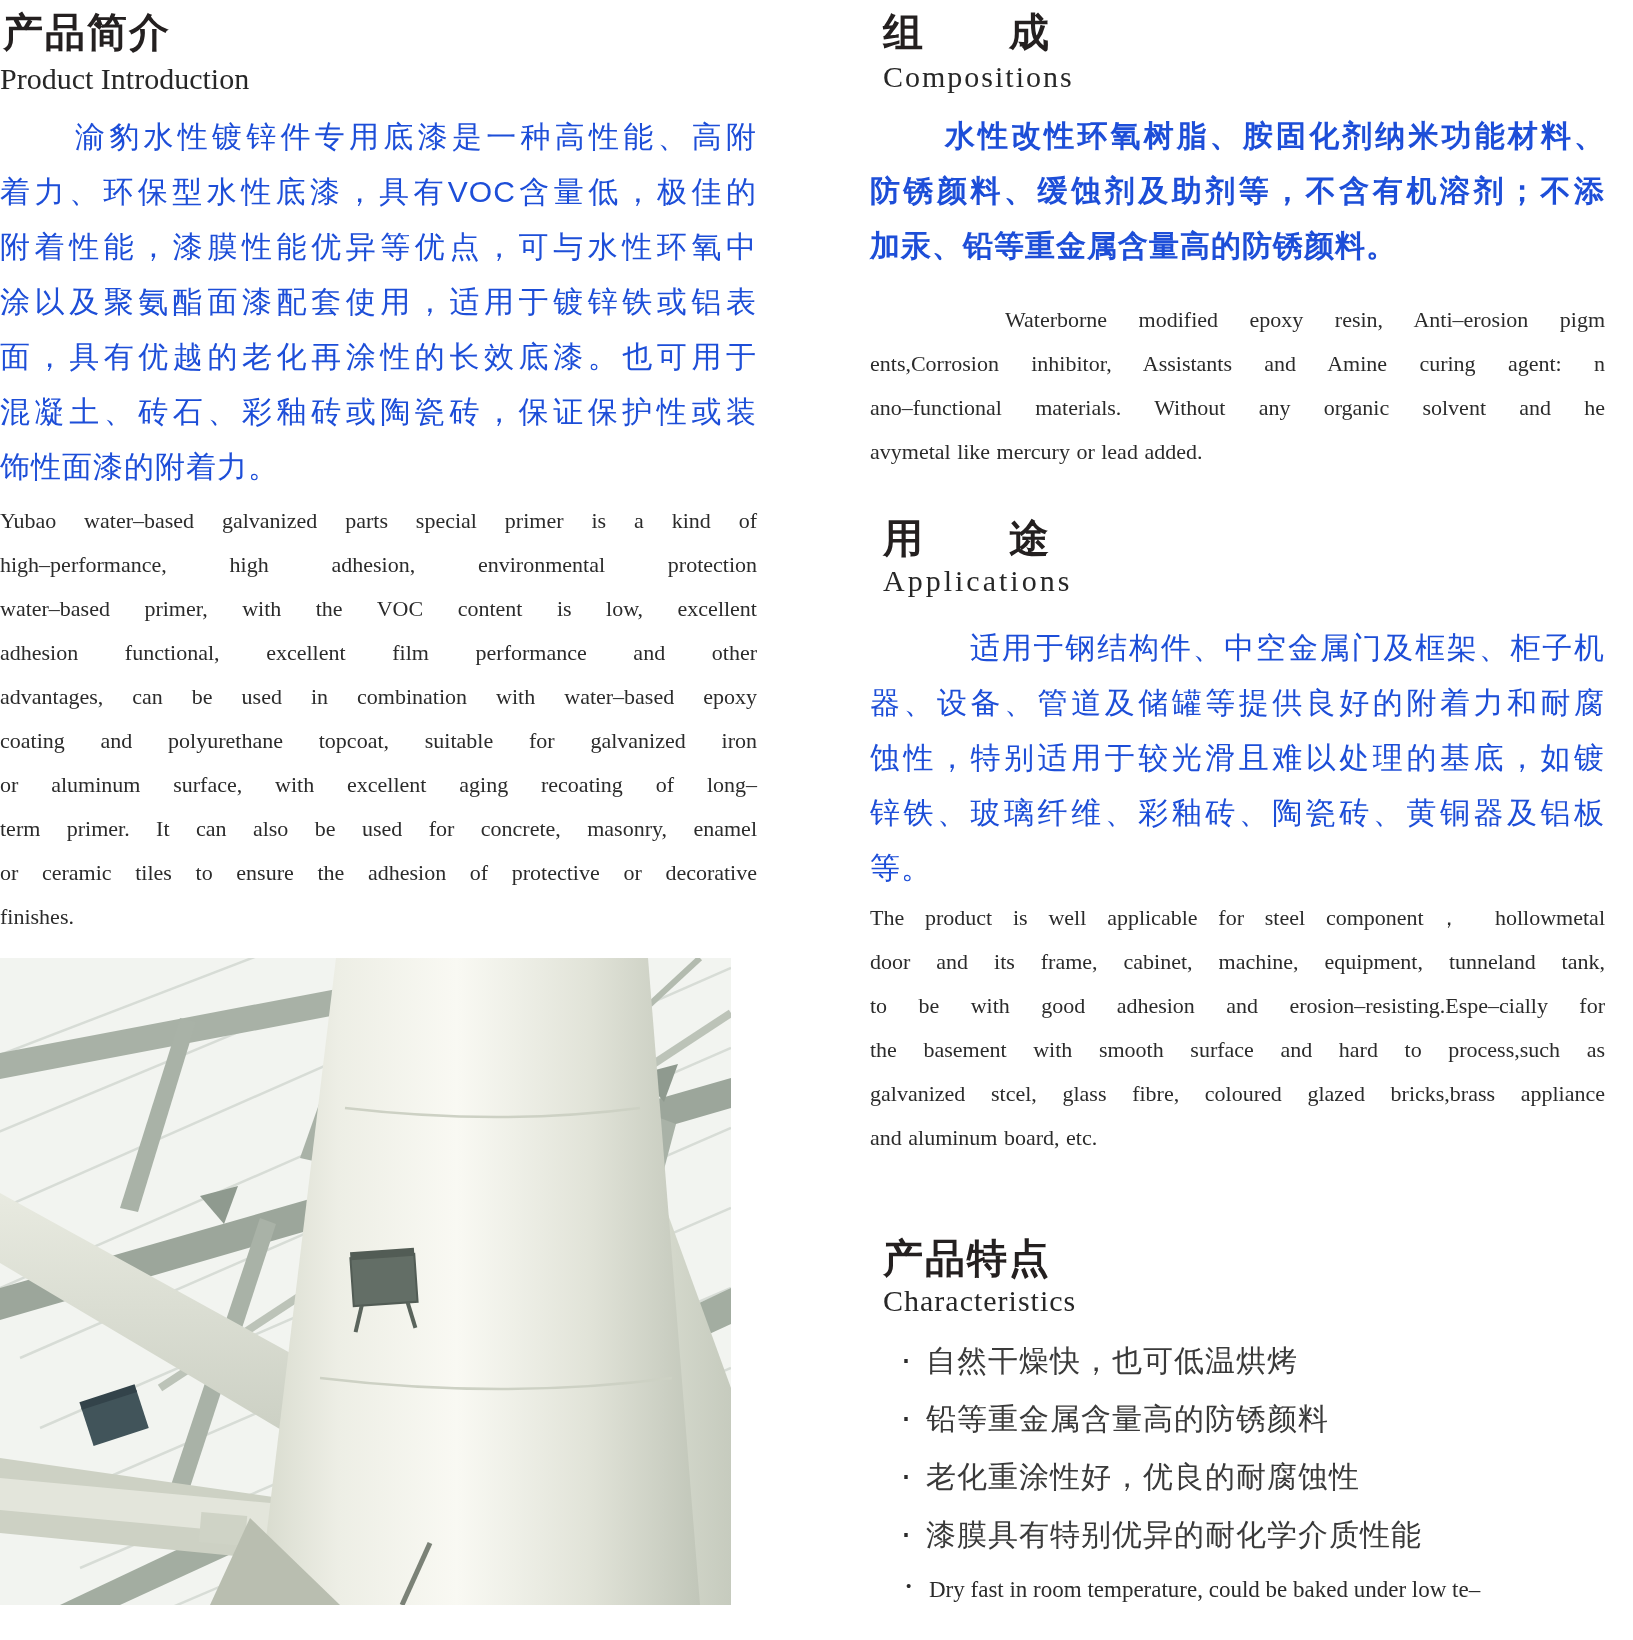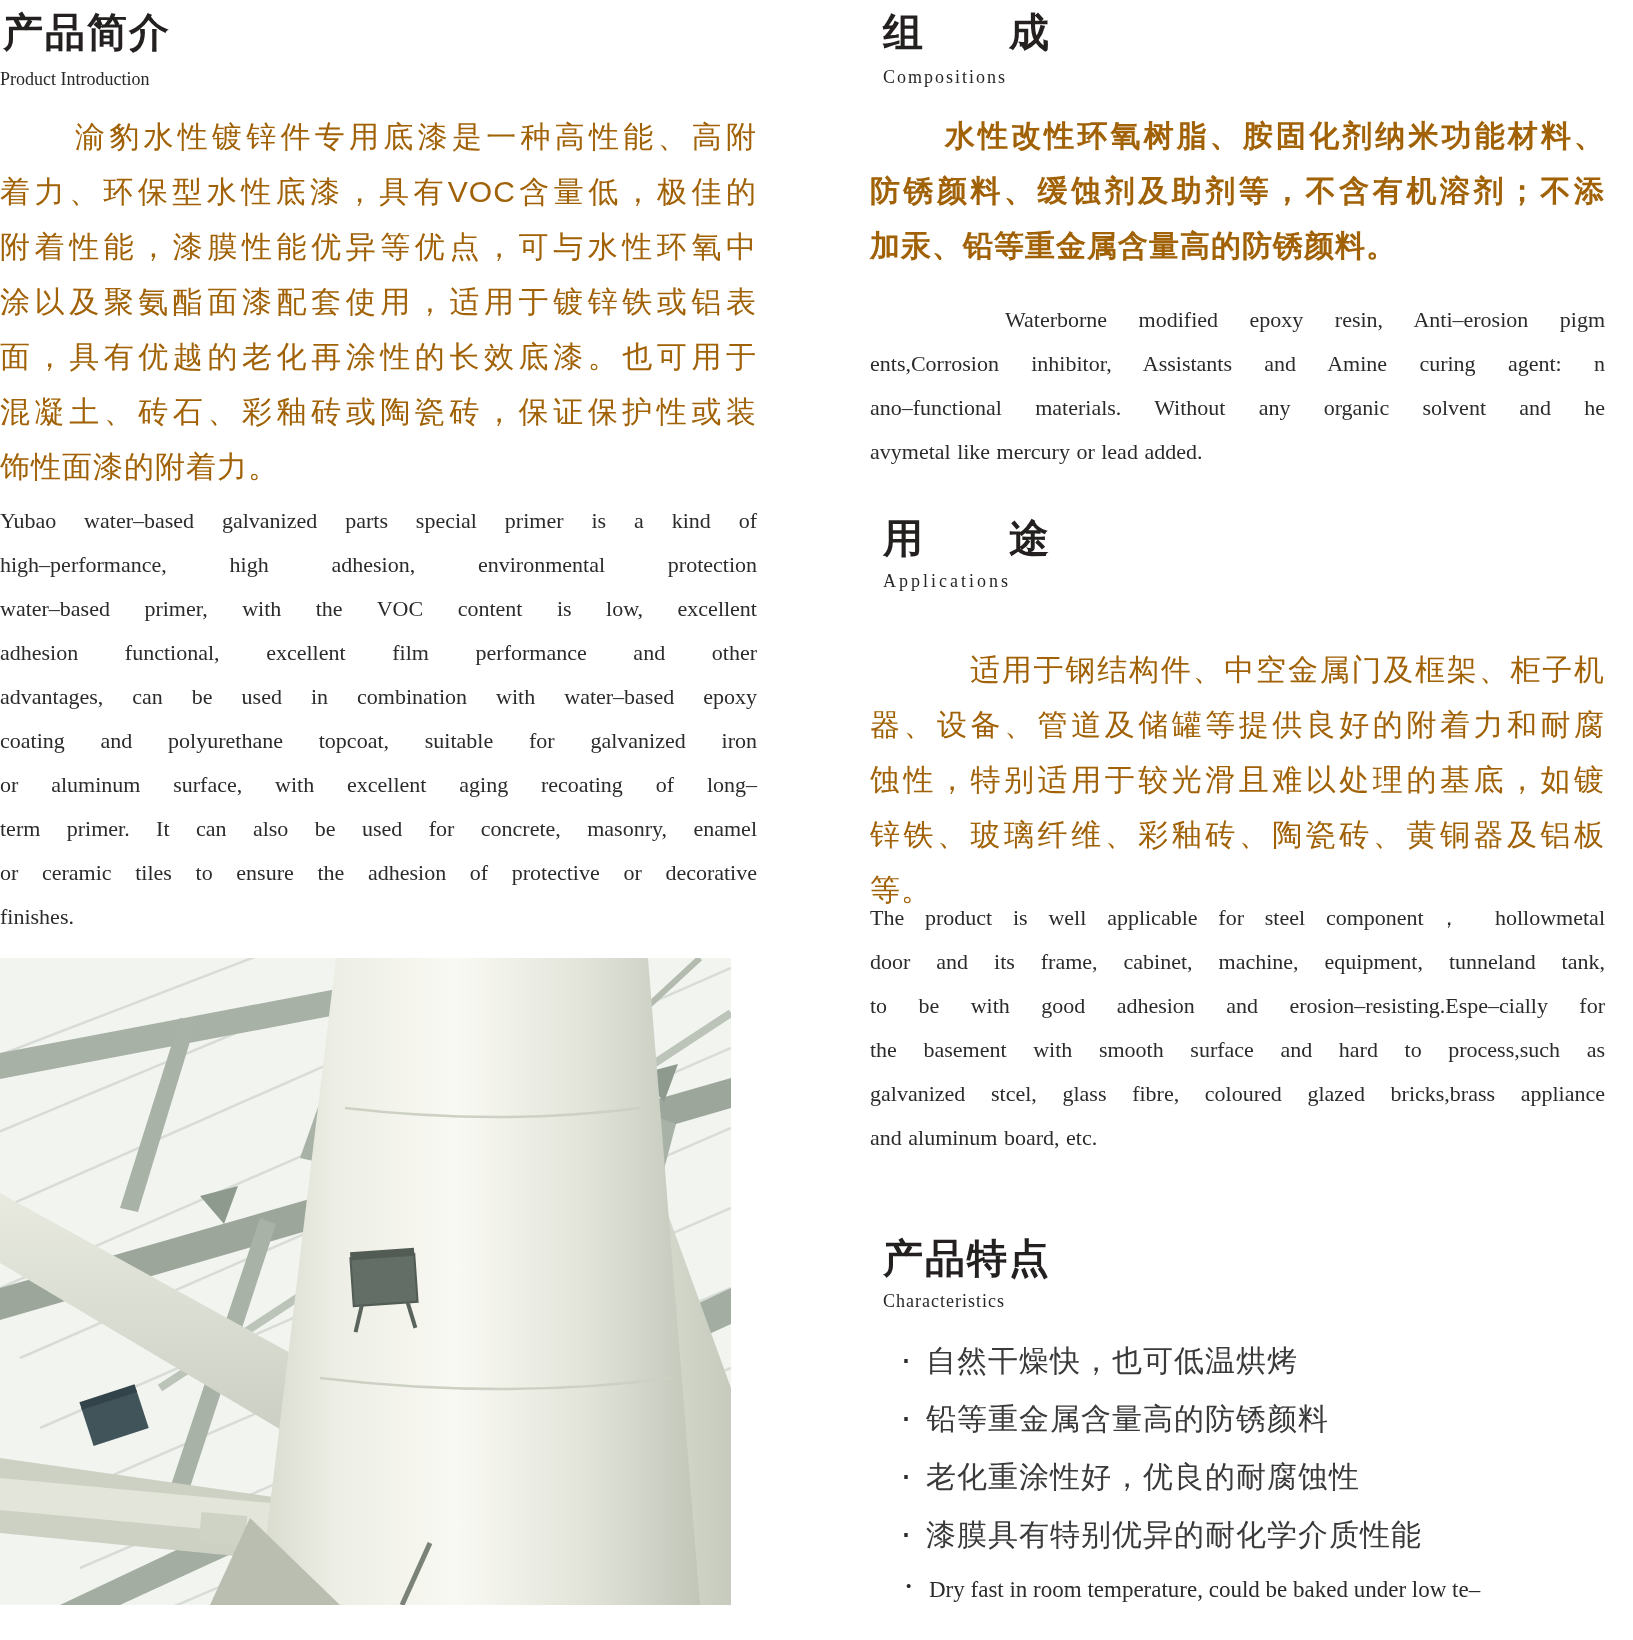--- a/index.html
+++ b/index.html
@@ -2,26 +2,26 @@
 <html><head>
 <meta charset="utf-8">
 <style>
   html,body{margin:0;padding:0;background:#ffffff;}
   .page{position:relative;width:1633px;height:1640px;background:#ffffff;overflow:hidden;
         color:#2b2b2b;}
   
   .h-zh{position:absolute;font-family:"Liberation Sans",sans-serif;font-weight:700;
         font-size:40px;line-height:44px;color:#242020;letter-spacing:2px;white-space:pre;}
   .h-en{position:absolute;font-family:"Liberation Serif",serif;font-weight:400;
-        font-size:18px;line-height:30px;color:#272727;}
+        font-size:30px;line-height:30px;color:#272727;}
   .para{position:absolute;}
   .para .jline{text-align:justify;text-align-last:justify;}
   .para .jline:last-child{text-align-last:left;}
   .zhp .jline{font-family:"Liberation Sans",sans-serif;font-size:30px;line-height:55px;
-        height:55px;color:#a16207;letter-spacing:1px;}
+        height:55px;color:#1d4ed8;letter-spacing:1px;}
   .enp .jline{font-family:"Liberation Serif",serif;font-size:22px;line-height:44px;
         height:44px;color:#2b2b2b;word-spacing:1px;}
   .indent-75 .jline:first-child{text-indent:75px;}
   .indent-100 .jline:first-child{text-indent:100px;}
   .indent-135 .jline:first-child{text-indent:135px;}
   
   .bullets{position:absolute;list-style:none;margin:0;padding:0;}
   .bullets li{position:relative;height:58px;line-height:58px;padding-left:26px;
         font-family:"Liberation Sans",sans-serif;font-size:30px;color:#3a3a3a;letter-spacing:1px;}
   .bullets li::before{content:"\00B7";position:absolute;left:0;top:-2px;font-size:36px;color:#2b2b2b;}
@@ -172,21 +172,21 @@
     <div class="para enp indent-135" style="left:0;top:298px;width:735px;">
         <div class="jline">Waterborne modified epoxy resin, Anti–erosion  pigm</div>
         <div class="jline">ents,Corrosion inhibitor, Assistants and Amine curing agent: n</div>
         <div class="jline">ano–functional materials. Without any organic solvent and he</div>
         <div class="jline">avymetal like mercury or lead added.</div>
       </div>
 
     <div class="h-zh" style="left:13px;top:516px;">用　　途</div>
     <div class="h-en" style="left:13px;top:566px;letter-spacing:3px;">Applications</div>
 
-    <div class="para zhp indent-100" style="left:0;top:642px;width:735px;">
+    <div class="para zhp indent-100" style="left:0;top:620px;width:735px;">
         <div class="jline">适用于钢结构件、中空金属门及框架、柜子机</div>
         <div class="jline">器、设备、管道及储罐等提供良好的附着力和耐腐</div>
         <div class="jline">蚀性，特别适用于较光滑且难以处理的基底，如镀</div>
         <div class="jline">锌铁、玻璃纤维、彩釉砖、陶瓷砖、黄铜器及铝板</div>
         <div class="jline">等。</div>
       </div>
 
     <div class="para enp" style="left:0;top:896px;width:735px;">
         <div class="jline">The product is well applicable for steel component， hollowmetal</div>
         <div class="jline">door and its frame, cabinet, machine, equipment, tunneland tank,</div>

